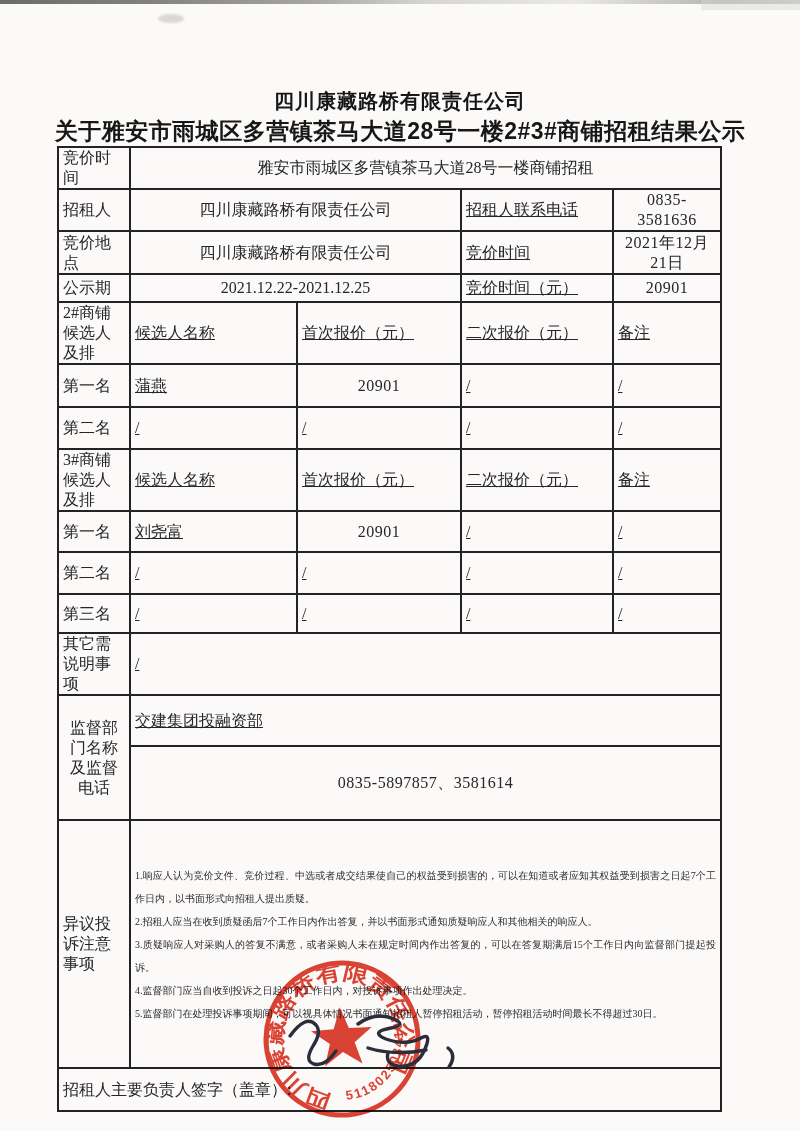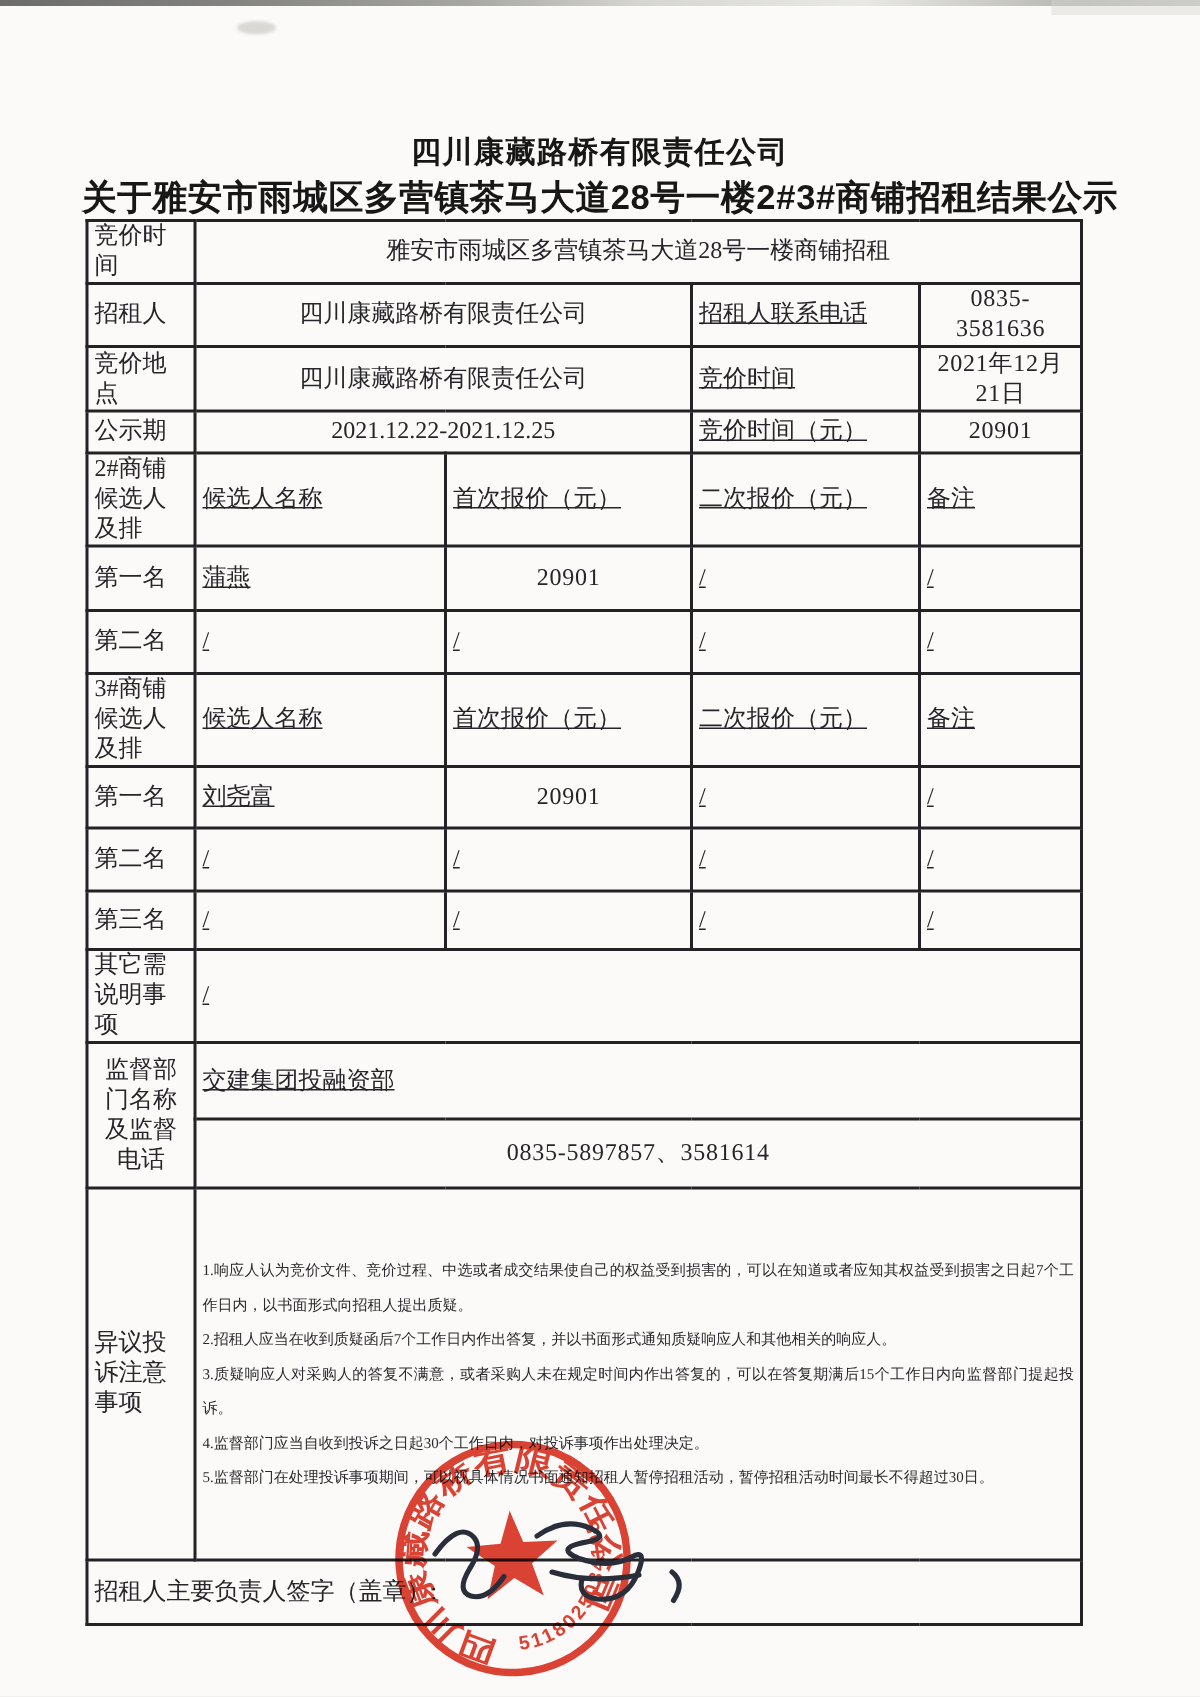--- a/index.html
+++ b/index.html
@@ -137,21 +137,21 @@
     </tr>
 
     <tr style="height:56px">
       <td class="lab">其它需说明事项</td>
       <td class="c" colspan="4">/</td>
     </tr>
     <tr style="height:51px">
       <td class="sup-lab" rowspan="2">监督部门名称及监督电话</td>
       <td class="c" colspan="4">交建集团投融资部</td>
     </tr>
-    <tr style="height:46px">
+    <tr style="height:74px">
       <td class="num" colspan="4">0835-5897857、3581614</td>
     </tr>
 
     <tr style="height:248px">
       <td class="lab">异议投诉注意事项</td>
       <td class="notice" colspan="4">
         <p>1.响应人认为竞价文件、竞价过程、中选或者成交结果使自己的权益受到损害的，可以在知道或者应知其权益受到损害之日起7个工作日内，以书面形式向招租人提出质疑。</p>
         <p>2.招租人应当在收到质疑函后7个工作日内作出答复，并以书面形式通知质疑响应人和其他相关的响应人。</p>
         <p>3.质疑响应人对采购人的答复不满意，或者采购人未在规定时间内作出答复的，可以在答复期满后15个工作日内向监督部门提起投诉。</p>
         <p>4.监督部门应当自收到投诉之日起30个工作日内，对投诉事项作出处理决定。</p>

